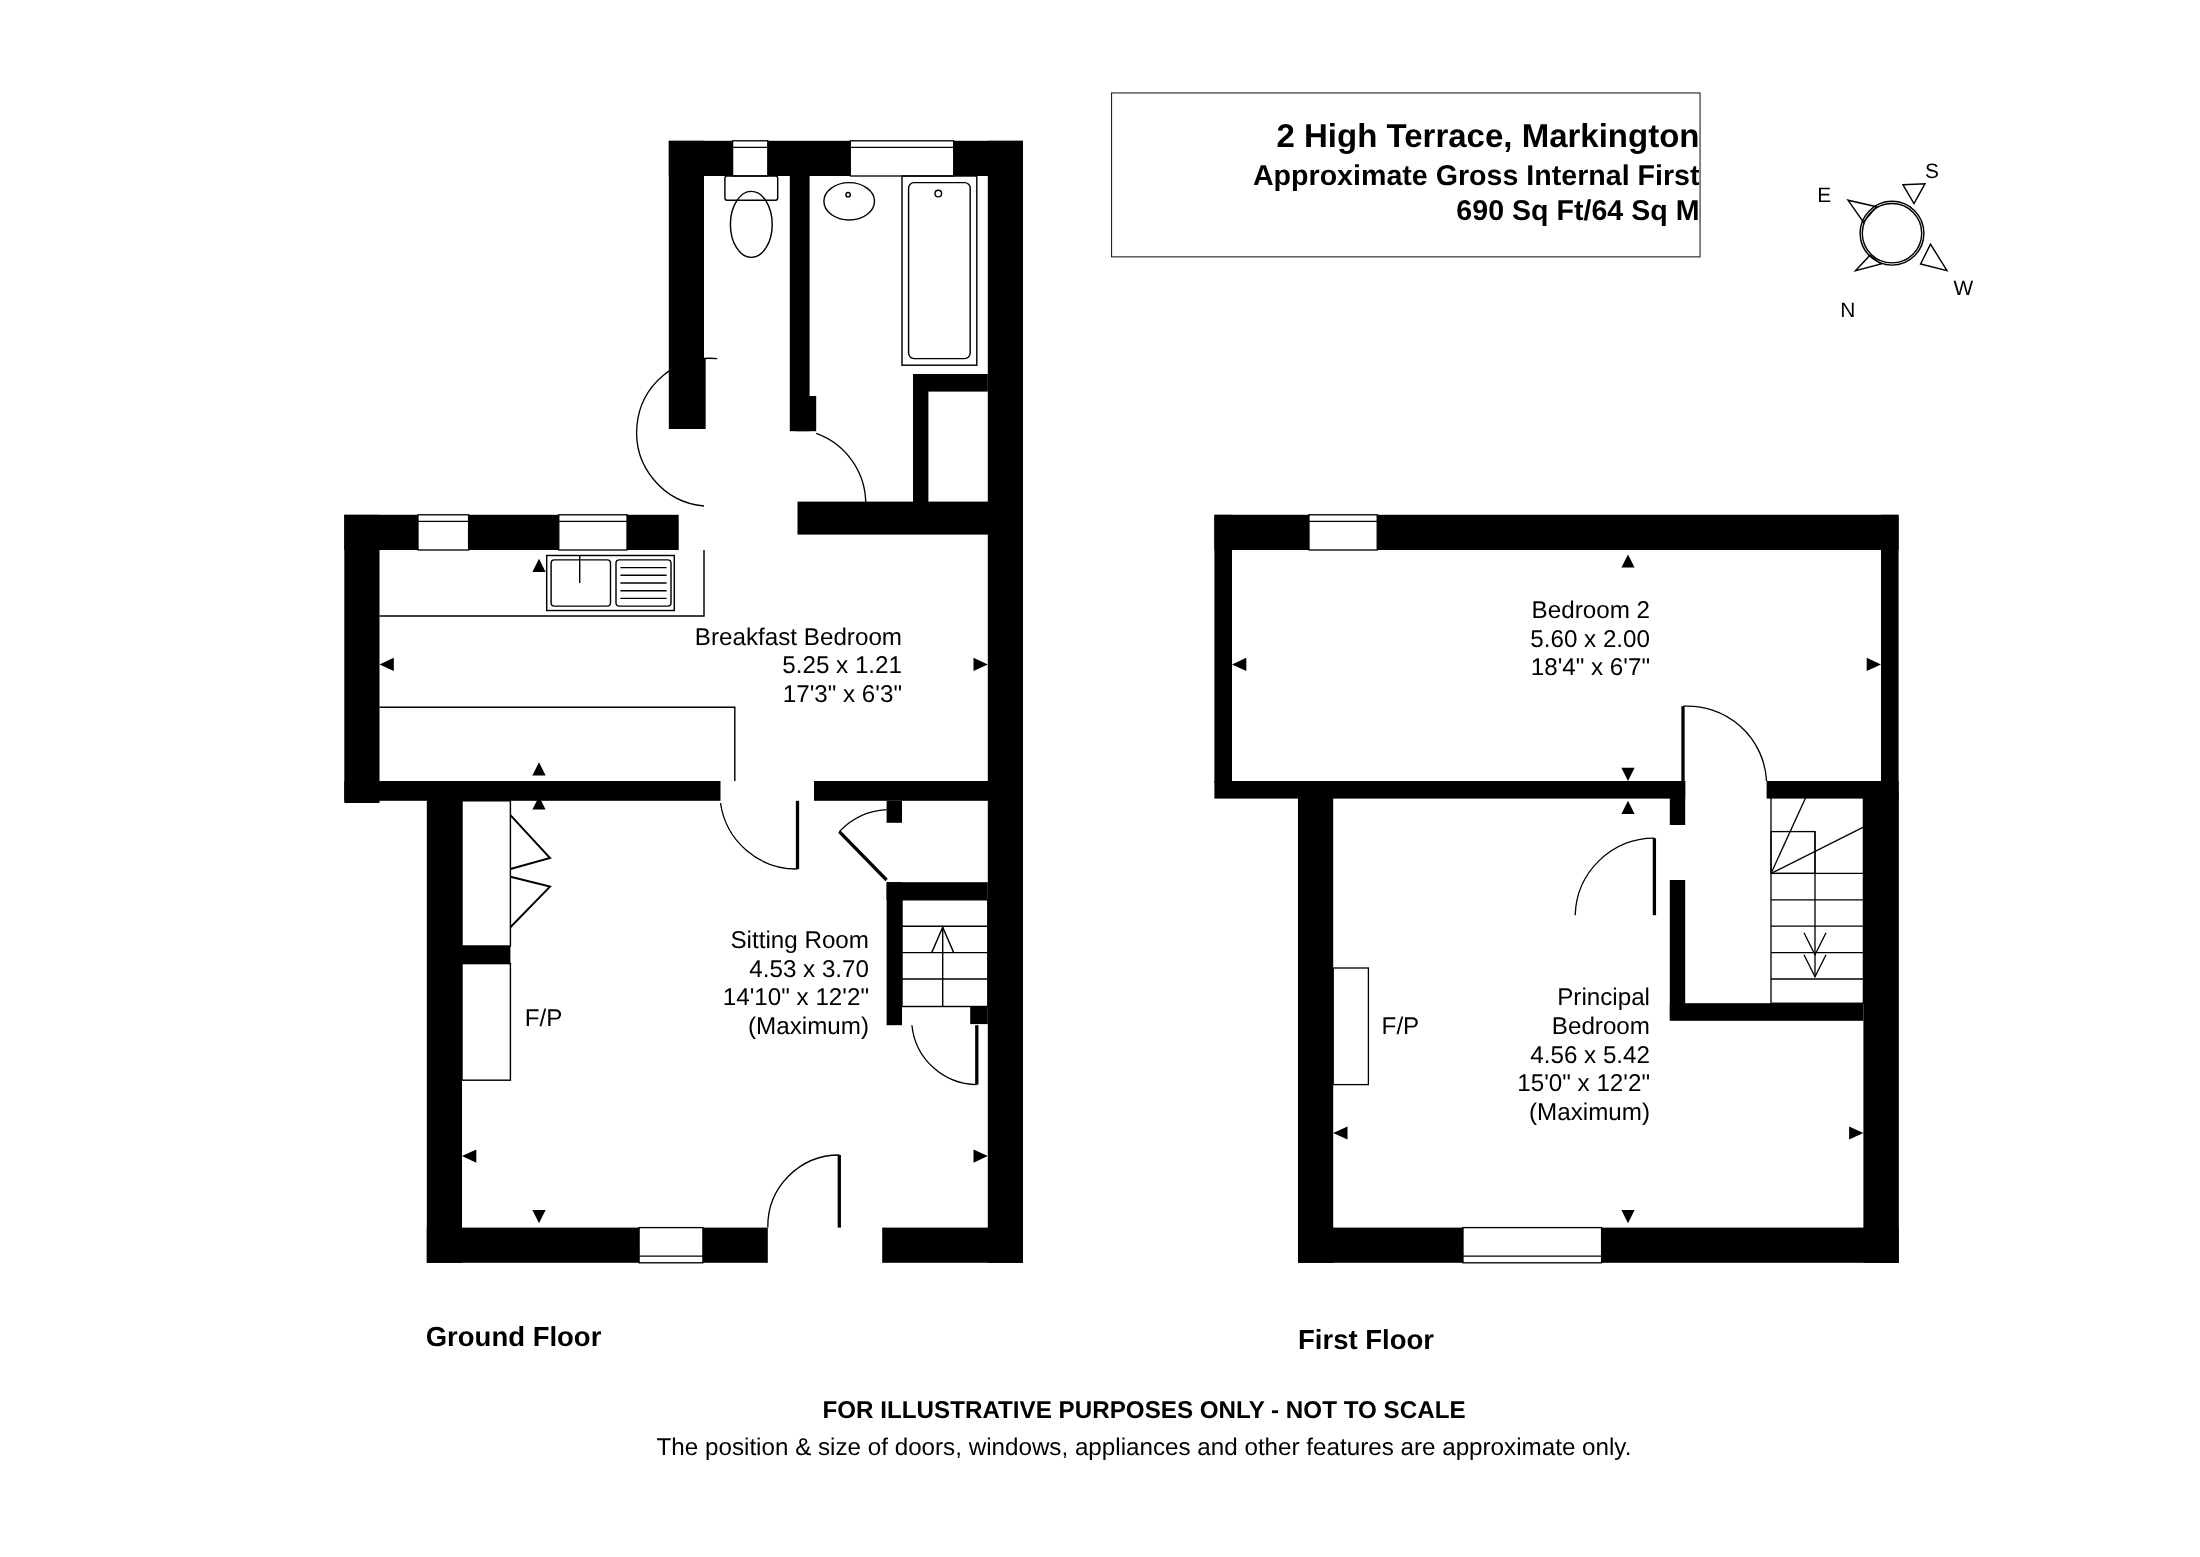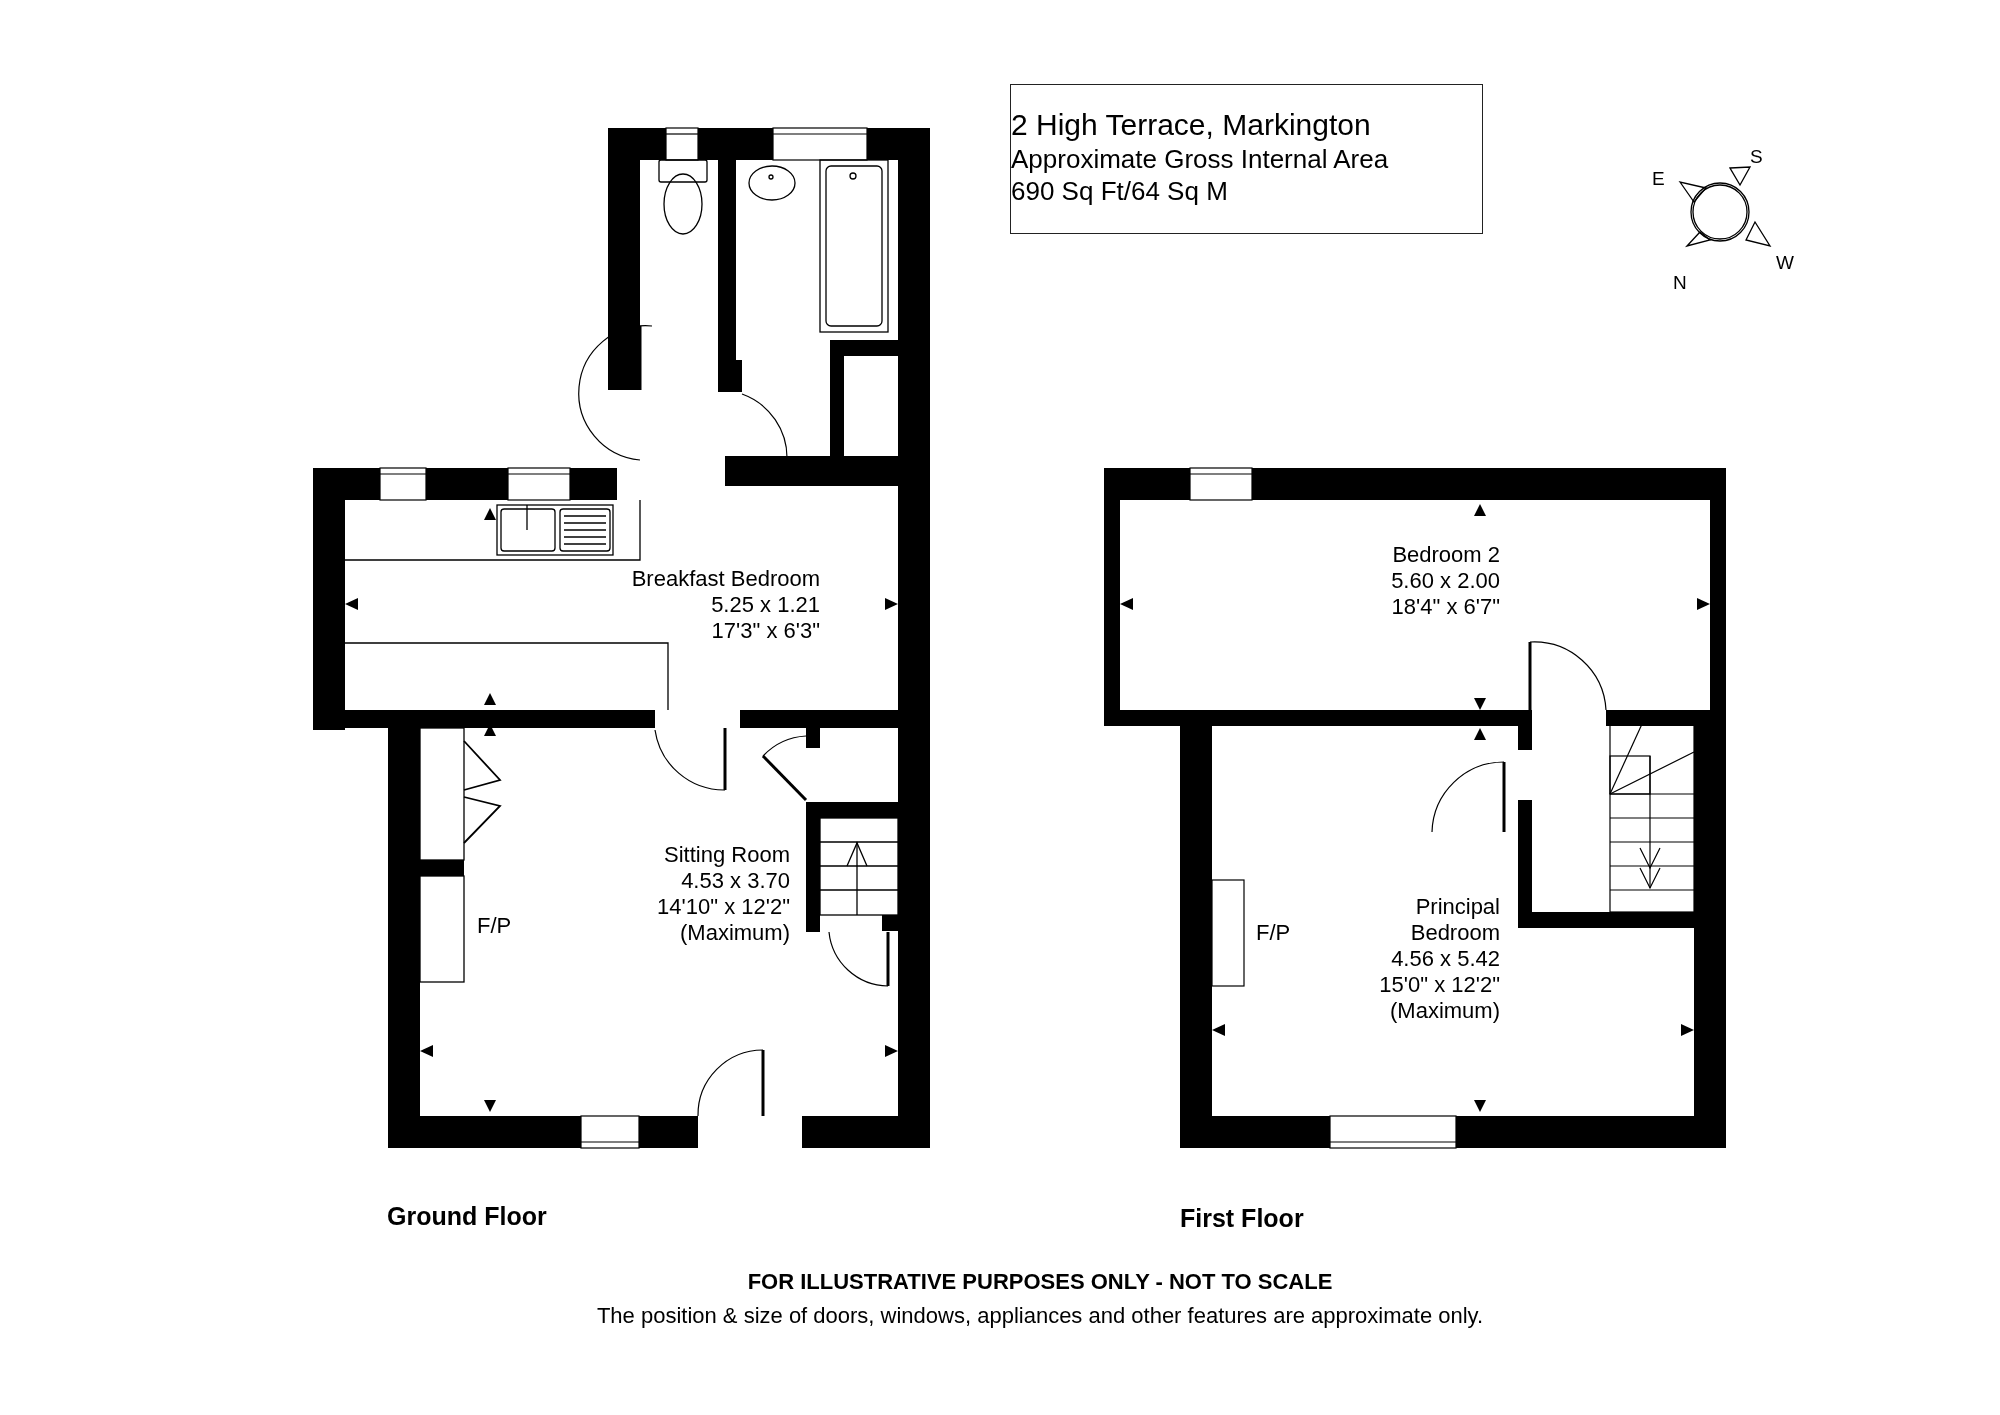--- a/index.html
+++ b/index.html
@@ -1,21 +1,21 @@
 <!DOCTYPE html>
 <html><head>
 <meta charset="utf-8">
 <style>
   html, body { margin: 0; padding: 0; background: #ffffff; }
   body { width: 2000px; height: 1415px; position: relative; overflow: hidden;
          font-family: "Liberation Sans", sans-serif; color: #000; }
   #plan { position: absolute; left: 0; top: 0; }
-  .title-box { position: absolute; left: 1010px; top: 84px; width: 473px; height: 150px;
-               border: 1.5px solid #222; box-sizing: border-box; text-align: left;
-               font-weight: normal; }
+  .title-box { position: absolute; left: 1010px; top: 84px; width: 536px; height: 150px;
+               border: 1.5px solid #222; box-sizing: border-box; text-align: right;
+               font-weight: bold; }
   .title-box .l1 { font-size: 30px; margin-top: 22px; line-height: 36px; }
   .title-box .l2 { font-size: 26px; line-height: 32px; }
   .title-box .l3 { font-size: 26px; line-height: 32px; }
   .room-label { position: absolute; text-align: right; font-size: 22px; line-height: 26px; }
   .fp-label { position: absolute; font-size: 22px; }
   .floor-label { position: absolute; font-weight: bold; font-size: 25px; }
   .footer { position: absolute; left: 0; width: 2000px; text-align: center; }
   .footer .bold { font-weight: bold; font-size: 22px; line-height: 34px; }
   .footer .norm { font-size: 22px; line-height: 34px; }
   .compass-letter { position: absolute; font-size: 19px; }
@@ -195,21 +195,21 @@
   </g>
 </svg>
 
 <div class="compass-letter" style="left:1652px;top:168px;">E</div>
 <div class="compass-letter" style="left:1750px;top:146px;">S</div>
 <div class="compass-letter" style="left:1776px;top:252px;">W</div>
 <div class="compass-letter" style="left:1673px;top:272px;">N</div>
 
 <div class="title-box">
   <div class="l1">2 High Terrace, Markington</div>
-  <div class="l2">Approximate Gross Internal Area</div>
+  <div class="l2">Approximate Gross Internal First</div>
   <div class="l3">690 Sq Ft/64 Sq M</div>
 </div>
 
 <div class="room-label" style="left:560px;top:566px;width:260px;">
   <div>Breakfast Bedroom</div>
   <div>5.25 x 1.21</div>
   <div>17'3" x 6'3"</div>
 </div>
 <div class="room-label" style="left:530px;top:842px;width:260px;">
   <div>Sitting Room</div>

